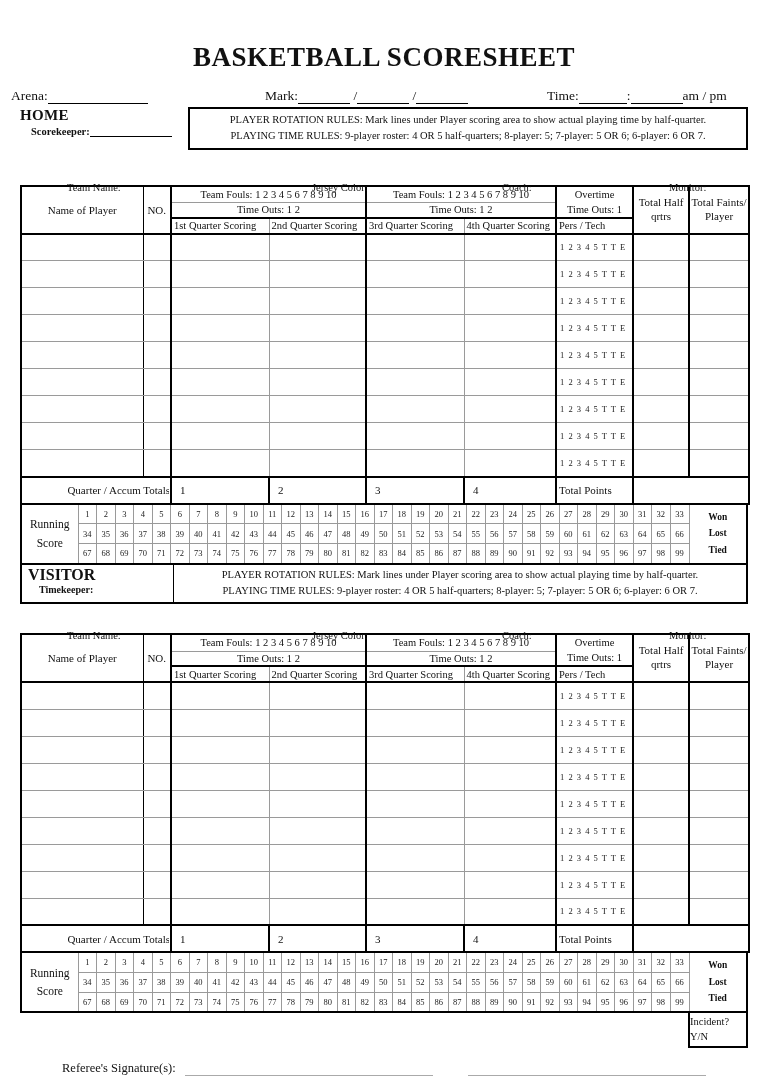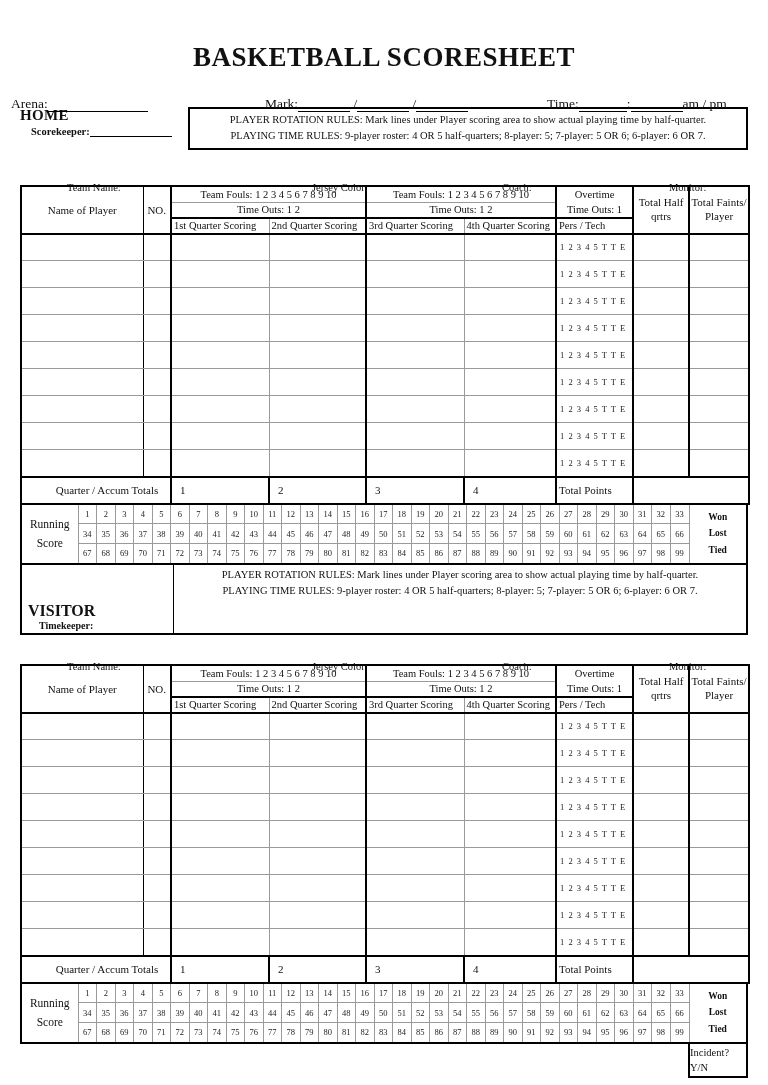--- a/index.html
+++ b/index.html
@@ -11,32 +11,32 @@
   }
   
   .bl { display:inline-block; border-bottom:1px solid #000; height:13px; vertical-align:bottom; }
   .bl.gray { border-bottom-color:#aaa; }
 
   
   .title { text-align:center; font-size:27px; font-weight:bold; letter-spacing:.5px; line-height:1; }
 
   
   .info-line { position:relative; height:18px; margin-top:12px; font-size:13.5px; }
-  .info-line .grp { position:absolute; top:13px; white-space:nowrap; }
+  .info-line .grp { position:absolute; top:5px; white-space:nowrap; }
 
   
   .home-row { display:flex; margin-top:6px; align-items:stretch; }
   .home-left { width:168px; flex:none; }
   .home-left .team-label { font-size:15px; font-weight:bold; letter-spacing:.3px; }
   .keeper { font-size:10.5px; font-weight:bold; margin-top:2px;margin-left:11px; }
   .rules-box { flex:1; border:2px solid #000; padding:3px 6px; text-align:center; font-size:10.5px; line-height:1.55; }
 
   .visitor-box { display:flex; border:2px solid #000; margin-top:-2px; align-items:stretch; }
   .visitor-left { width:152px; flex:none; border-right:1px solid #000; padding:1px 6px 2px 6px; }
-  .visitor-left .team-label { font-size:16px; font-weight:bold;margin-top:36px; }
+  .visitor-left .team-label { font-size:16px; font-weight:bold; }
   .visitor-left .keeper { font-size:10px; margin-top:0; }
   .visitor-box .rules-box { border:none; flex:1; padding-top:2px; }
 
   
   .team-info { position:relative; height:14px; font-size:10.5px; }
   .ti-home { margin-top:17px; }
   .ti-visitor { margin-top:11px; }
   .team-info span { position:absolute; top:15px; white-space:nowrap;margin-left:32px; }
 
   
@@ -49,21 +49,21 @@
   .bt2  { border-top:2px solid #000 !important; }
   tr.h1 { height:17px; } tr.h2 { height:15px; } tr.h3 { height:16px; }
   .c-name-h, .c-no-h { font-weight:bold; font-size:11px; text-align:center; }
   .c-fouls, .c-to { font-size:10.5px; text-align:center; }
   .c-q-h { font-size:10.5px; text-align:left; padding-left:2px !important; }
   .c-ot-h { font-weight:bold; font-size:10.5px; text-align:center; line-height:15px; }
   .c-half-h, .c-faints-h { font-weight:bold; font-size:11px; text-align:center; white-space:normal !important; line-height:1.25; }
   tr.player-row { height:27px; }
   td.c-pers { font-size:8.5px; letter-spacing:1px; padding-left:3px !important; color:#222; }
   tr.totals-row { height:27px; }
-  .t-label { font-weight:bold; font-size:11px; text-align:center; padding-left:22px !important;border-radius:9px; }
+  .t-label { font-weight:bold; font-size:11px; text-align:right; padding-left:22px !important;border-radius:9px; }
   .t-q { font-size:11px; text-align:left; padding-left:8px !important; }
   .t-tp { font-weight:bold; font-size:11px; text-align:left; padding-left:2px !important; }
 
   
   table.score { border-collapse:collapse; table-layout:fixed; width:728px; border:2px solid #000; margin-top:-2px; }
   table.score td { border:1px solid #9a9a9a; padding:0; text-align:center; overflow:hidden; }
   table.score tr { height:20px; }
   .c-rslabel { width:57px; font-size:11.5px; line-height:1.6; }
   .c-num { font-size:8.5px; color:#222; }
   .c-results { width:58px; font-size:9.5px; font-weight:bold; line-height:1.75; }

